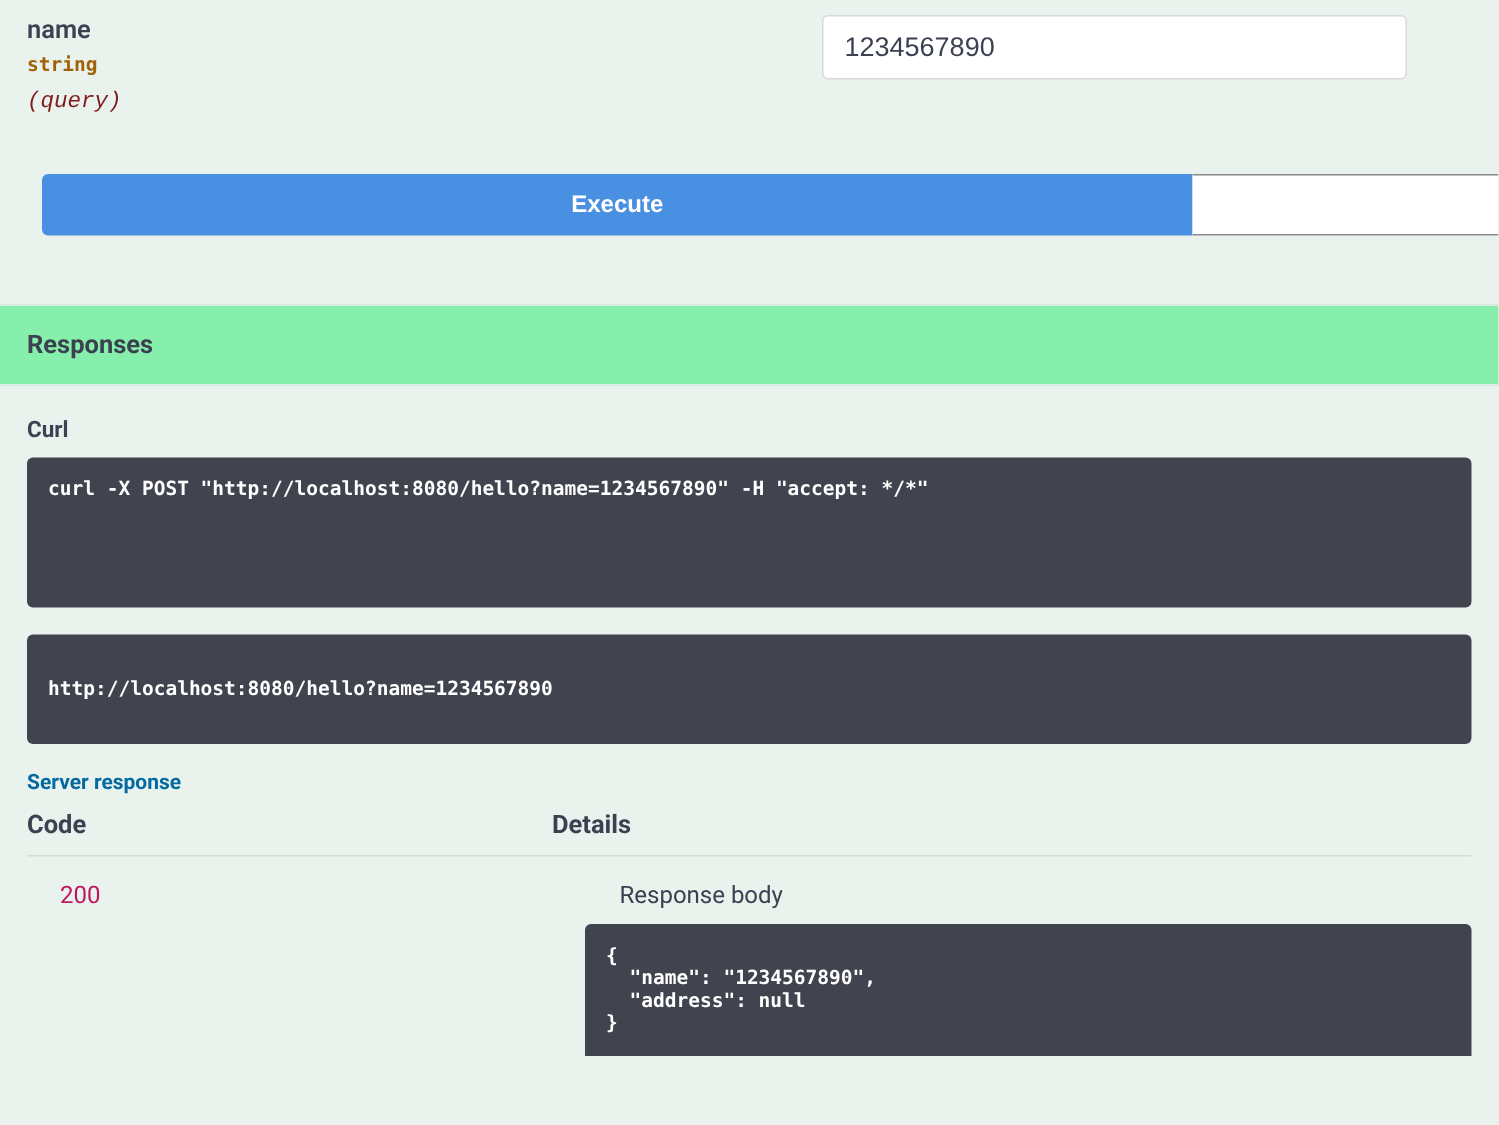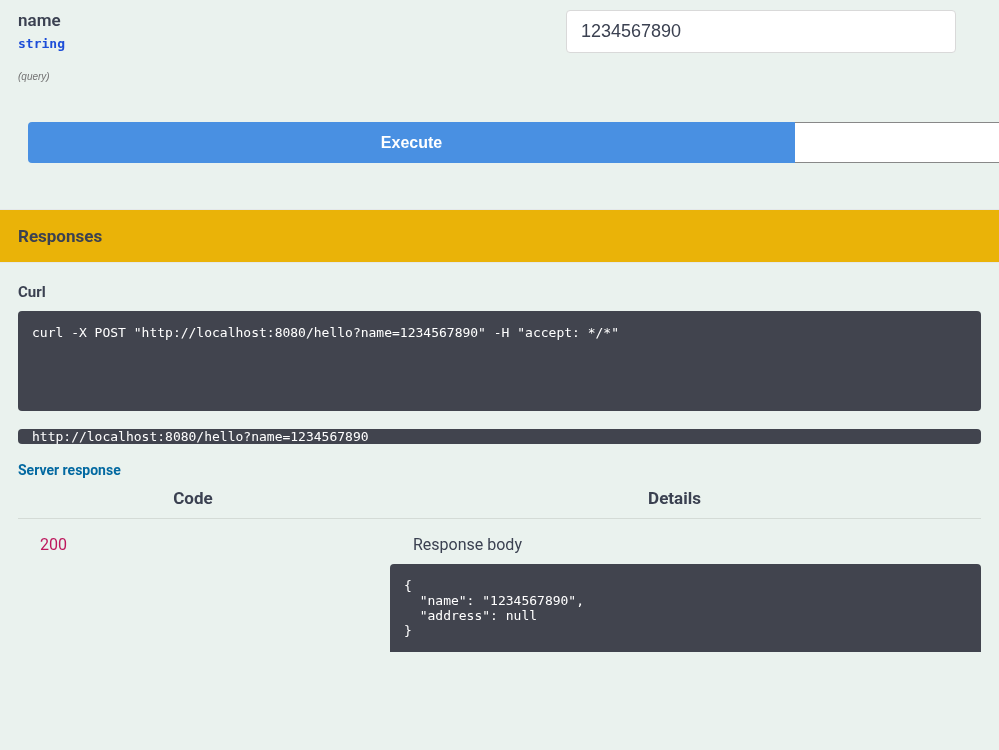--- a/index.html
+++ b/index.html
@@ -9,43 +9,43 @@
     }
     body {
       font-family: -apple-system, BlinkMacSystemFont, "Segoe UI", Roboto, sans-serif;
       background: #eaf2ee;
       color: #3b4151;
       width: 999px;
     }
     .param-section {
       padding: 10px 18px 40px 18px;
       display: flex;
-      gap: 48px;
+      gap: 30px;
     }
     .param-left {
       flex: 0 0 500px;
     }
     .param-name {
       font-size: 17px;
       font-weight: 600;
       color: #3b4151;
       margin-bottom: 6px;
     }
     .param-type {
       font-size: 13px;
       font-weight: 600;
       font-family: ui-monospace, Menlo, Monaco, monospace;
-      color: #1d4ed8;
-      margin-bottom: 20px;
+      color: #a16207;
+      margin-bottom: 8px;
     }
     .param-in {
-      font-size: 10px;
-      font-family: Liberation Sans, sans-serif;
+      font-size: 15px;
+      font-family: Liberation Mono, monospace;
       font-style: italic;
-      color: #737373;
+      color: #7f1d1d;
     }
     .param-input {
       width: 390px;
       padding: 10px 14px;
       font-size: 18px;
       border: 1px solid #d9d9d9;
       border-radius: 4px;
       background: #fff;
       color: #3b4151;
     }
@@ -72,21 +72,21 @@
       border: 1px solid #888;
       border-left: none;
       border-right: none;
       padding: 10px 20px;
       font-size: 16px;
       font-weight: 700;
       cursor: pointer;
       height: 41px;
     }
     .responses-header {
-      background: #eab308;
+      background: #86efac;
       padding: 16px 18px;
       font-size: 17px;
       font-weight: 700;
       color: #3b4151;
       border-top: 1px solid #e4e8ea;
       border-bottom: 1px solid #e4e8ea;
     }
     .response-content {
       padding: 20px 18px 0 18px;
     }
@@ -105,38 +105,37 @@
     .code-block {
       background: #41444e;
       color: #fff;
       padding: 14px 14px;
       font-family: ui-monospace, Menlo, Monaco, monospace;
       font-size: 13px;
       border-radius: 4px;
       margin-bottom: 18px;
       white-space: pre;
       overflow-x: auto;
-      font-weight: 400;
+      font-weight: 700;
     }
     .code-block.tall {
       min-height: 100px;
     }
     .code-block.short {
-      padding: 0 14px;
+      padding: 29px 14px;
     }
     .code-block.no-bottom-radius {
       border-radius: 4px 4px 0 0;
       margin-bottom: 0;
     }
     .table-header {
       display: flex;
       border-bottom: 1px solid #d4dbd6;
       padding-bottom: 10px;
       margin-bottom: 16px;
-      text-align: center;
     }
     .col-code {
       flex: 0 0 350px;
       font-size: 17px;
       font-weight: 700;
     }
     .col-details {
       flex: 1;
       font-size: 17px;
       font-weight: 700;

